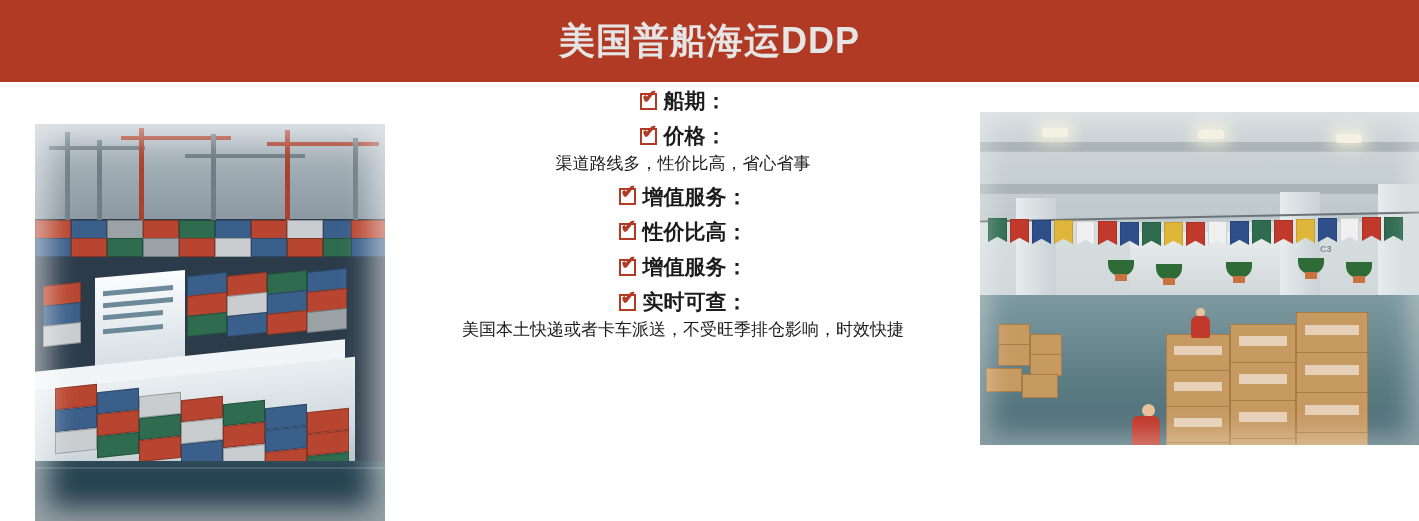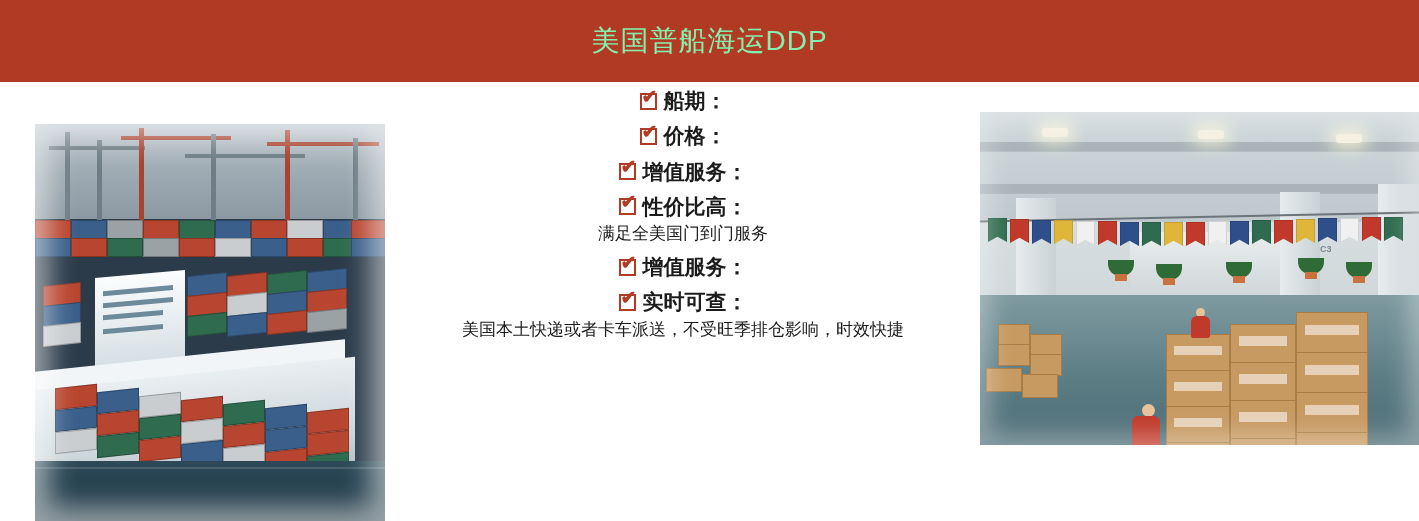--- a/index.html
+++ b/index.html
@@ -19,23 +19,23 @@
     left: 0;
     top: 0;
     width: 1419px;
     height: 82px;
     background: #b03a24;
     display: flex;
     align-items: center;
     justify-content: center;
   }
   .banner-title {
-    color: #86efac;
-    font-size: 28px;
-    font-weight: normal;
+    color: #e5e5e5;
+    font-size: 36px;
+    font-weight: bold;
     letter-spacing: 1px;
   }
 
   .stage {
     position: absolute;
     left: 0;
     top: 82px;
     width: 1419px;
     height: 439px;
   }
@@ -341,41 +341,41 @@
     </div>
 
     <div class="feature">
       <div class="feature-head">
         <span class="check">
           <span class="bx"></span>
             <span class="tk">✔</span>
         </span>
         <span>价格：</span>
       </div>
+      <div class="feature-desc">渠道路线多，性价比高，省心省事</div>
     </div>
 
     <div class="feature">
       <div class="feature-head">
         <span class="check">
           <span class="bx"></span>
             <span class="tk">✔</span>
         </span>
         <span>增值服务：</span>
       </div>
     </div>
 
     <div class="feature">
       <div class="feature-head">
         <span class="check">
           <span class="bx"></span>
             <span class="tk">✔</span>
         </span>
         <span>性价比高：</span>
       </div>
-      <div class="feature-desc">满足全美国门到门服务</div>
     </div>
 
     <div class="feature">
       <div class="feature-head">
         <span class="check">
           <span class="bx"></span>
             <span class="tk">✔</span>
         </span>
         <span>增值服务：</span>
       </div>

